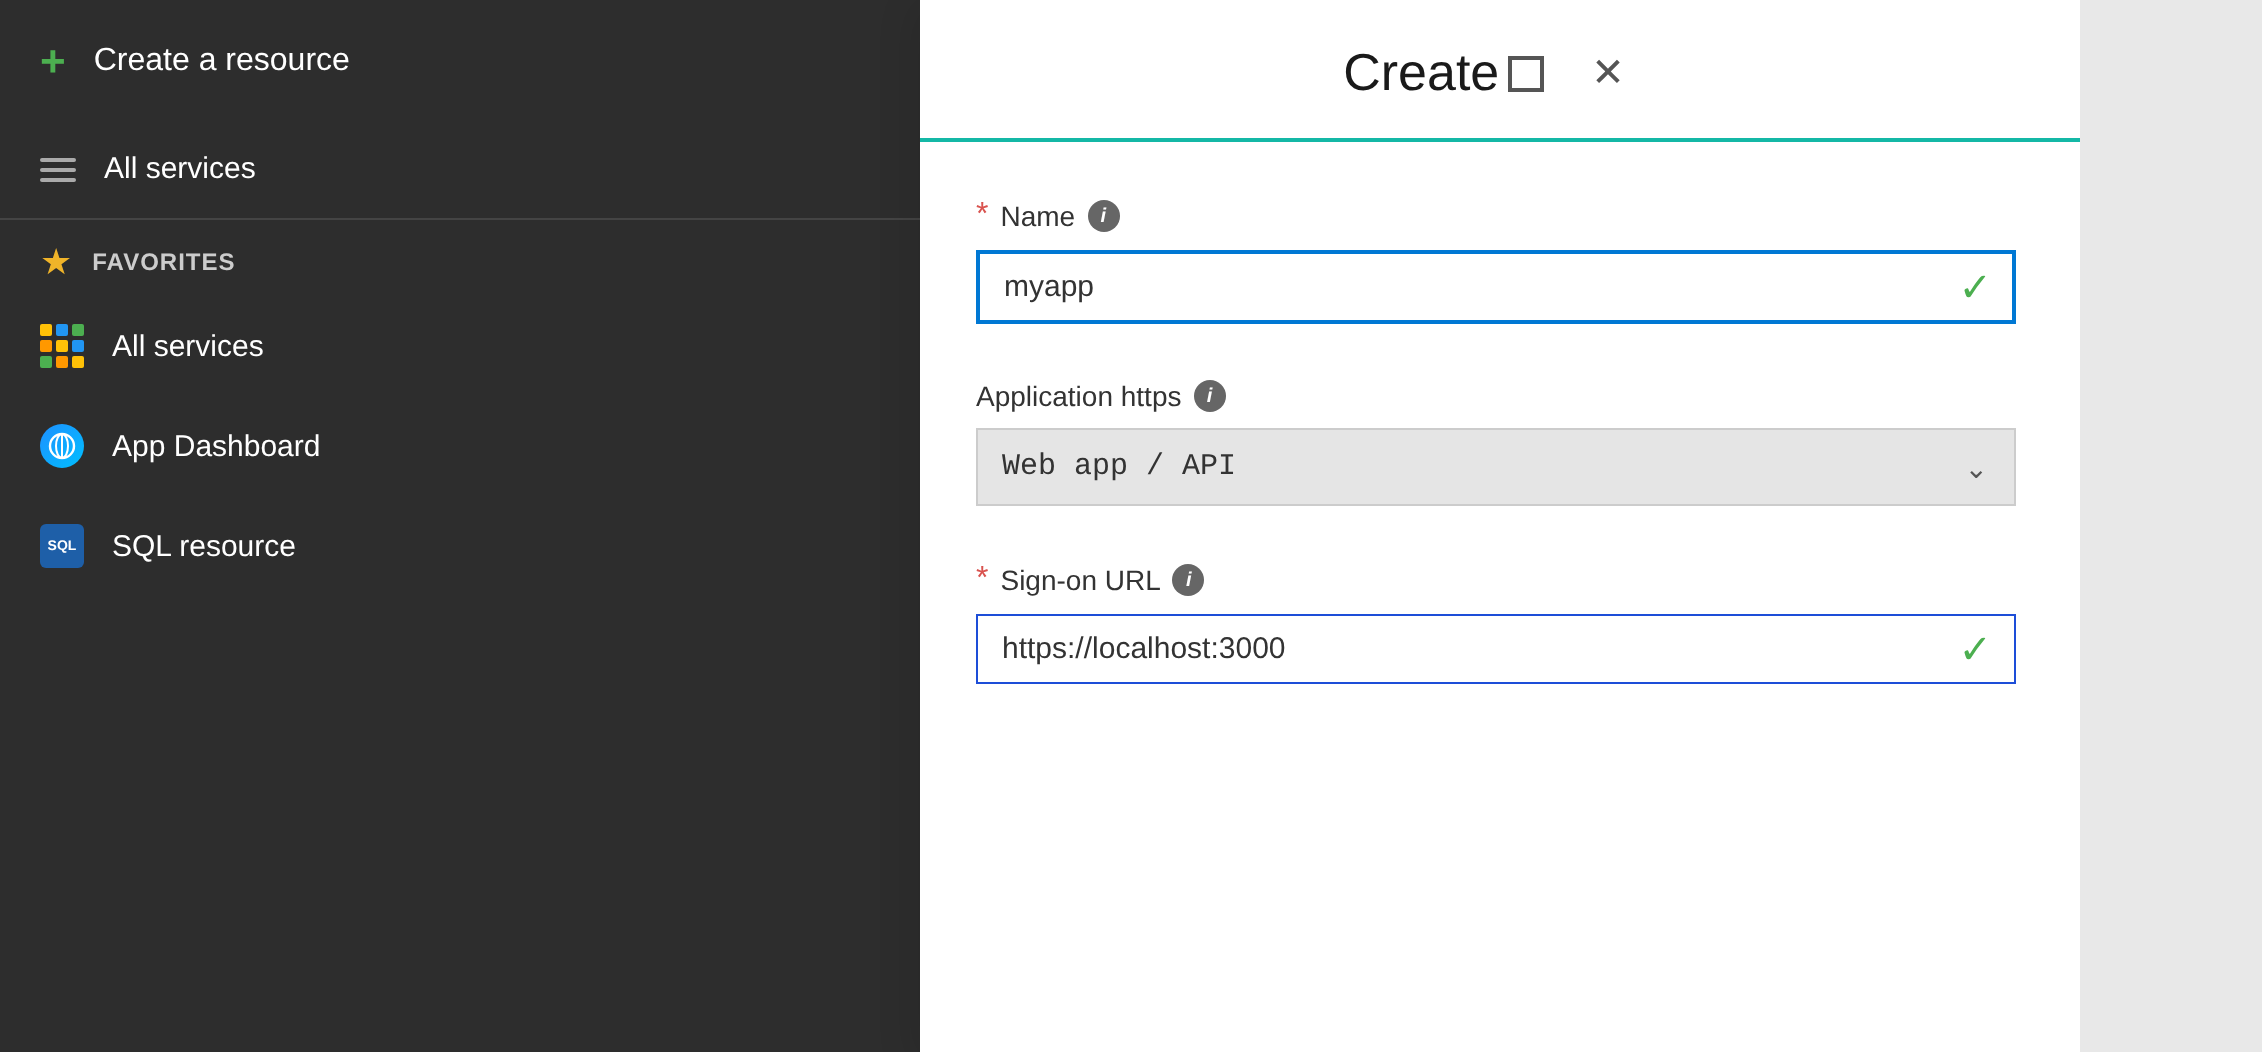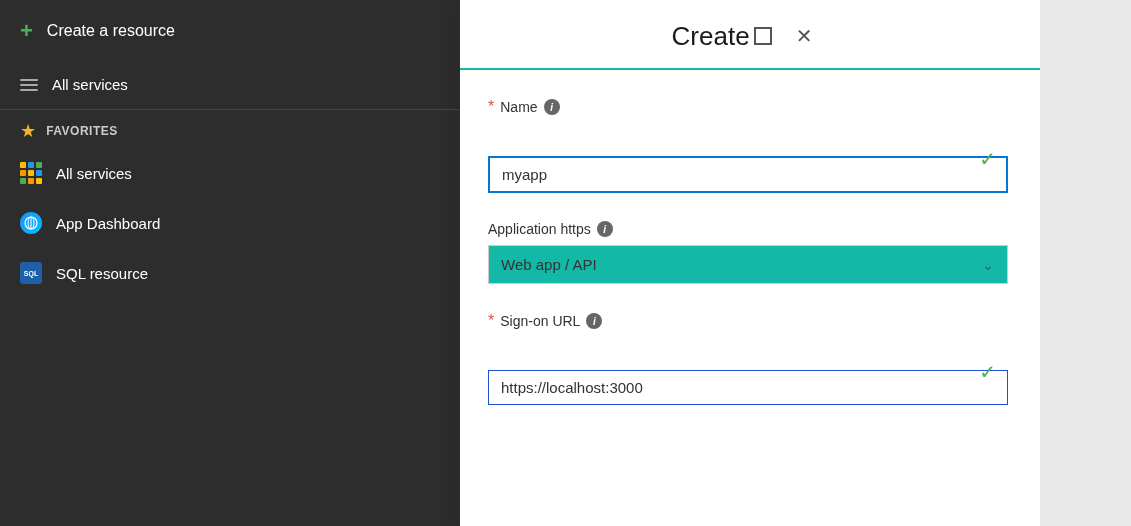--- a/index.html
+++ b/index.html
@@ -234,21 +234,20 @@
     }
 
     .text-input {
       border: 2px solid #0078d4;
       padding: 8px 40px 8px 12px;
       font-size: 15px;
       color: #333;
       outline: none;
       position: relative;
       width: 520px;
-      margin-top: 32px;
     }
 
     .input-wrapper {
       position: relative;
       width: 520px;
     }
 
     .input-valid-icon {
       position: absolute;
       right: 12px;
@@ -262,24 +261,25 @@
       position: relative;
       width: 520px;
     }
 
     .form-select {
       width: 100%;
       padding: 10px 40px 10px 12px;
       font-size: 15px;
       color: #333;
       border: 1px solid #ccc;
-      background: #14b8a6;
+      background: #e5e5e5;
       appearance: none;
       cursor: pointer;
       outline: none;
+      font-family: Liberation Mono, monospace;
     }
 
     .select-arrow {
       position: absolute;
       right: 14px;
       top: 50%;
       transform: translateY(-50%);
       pointer-events: none;
       font-size: 14px;
       color: #555;

